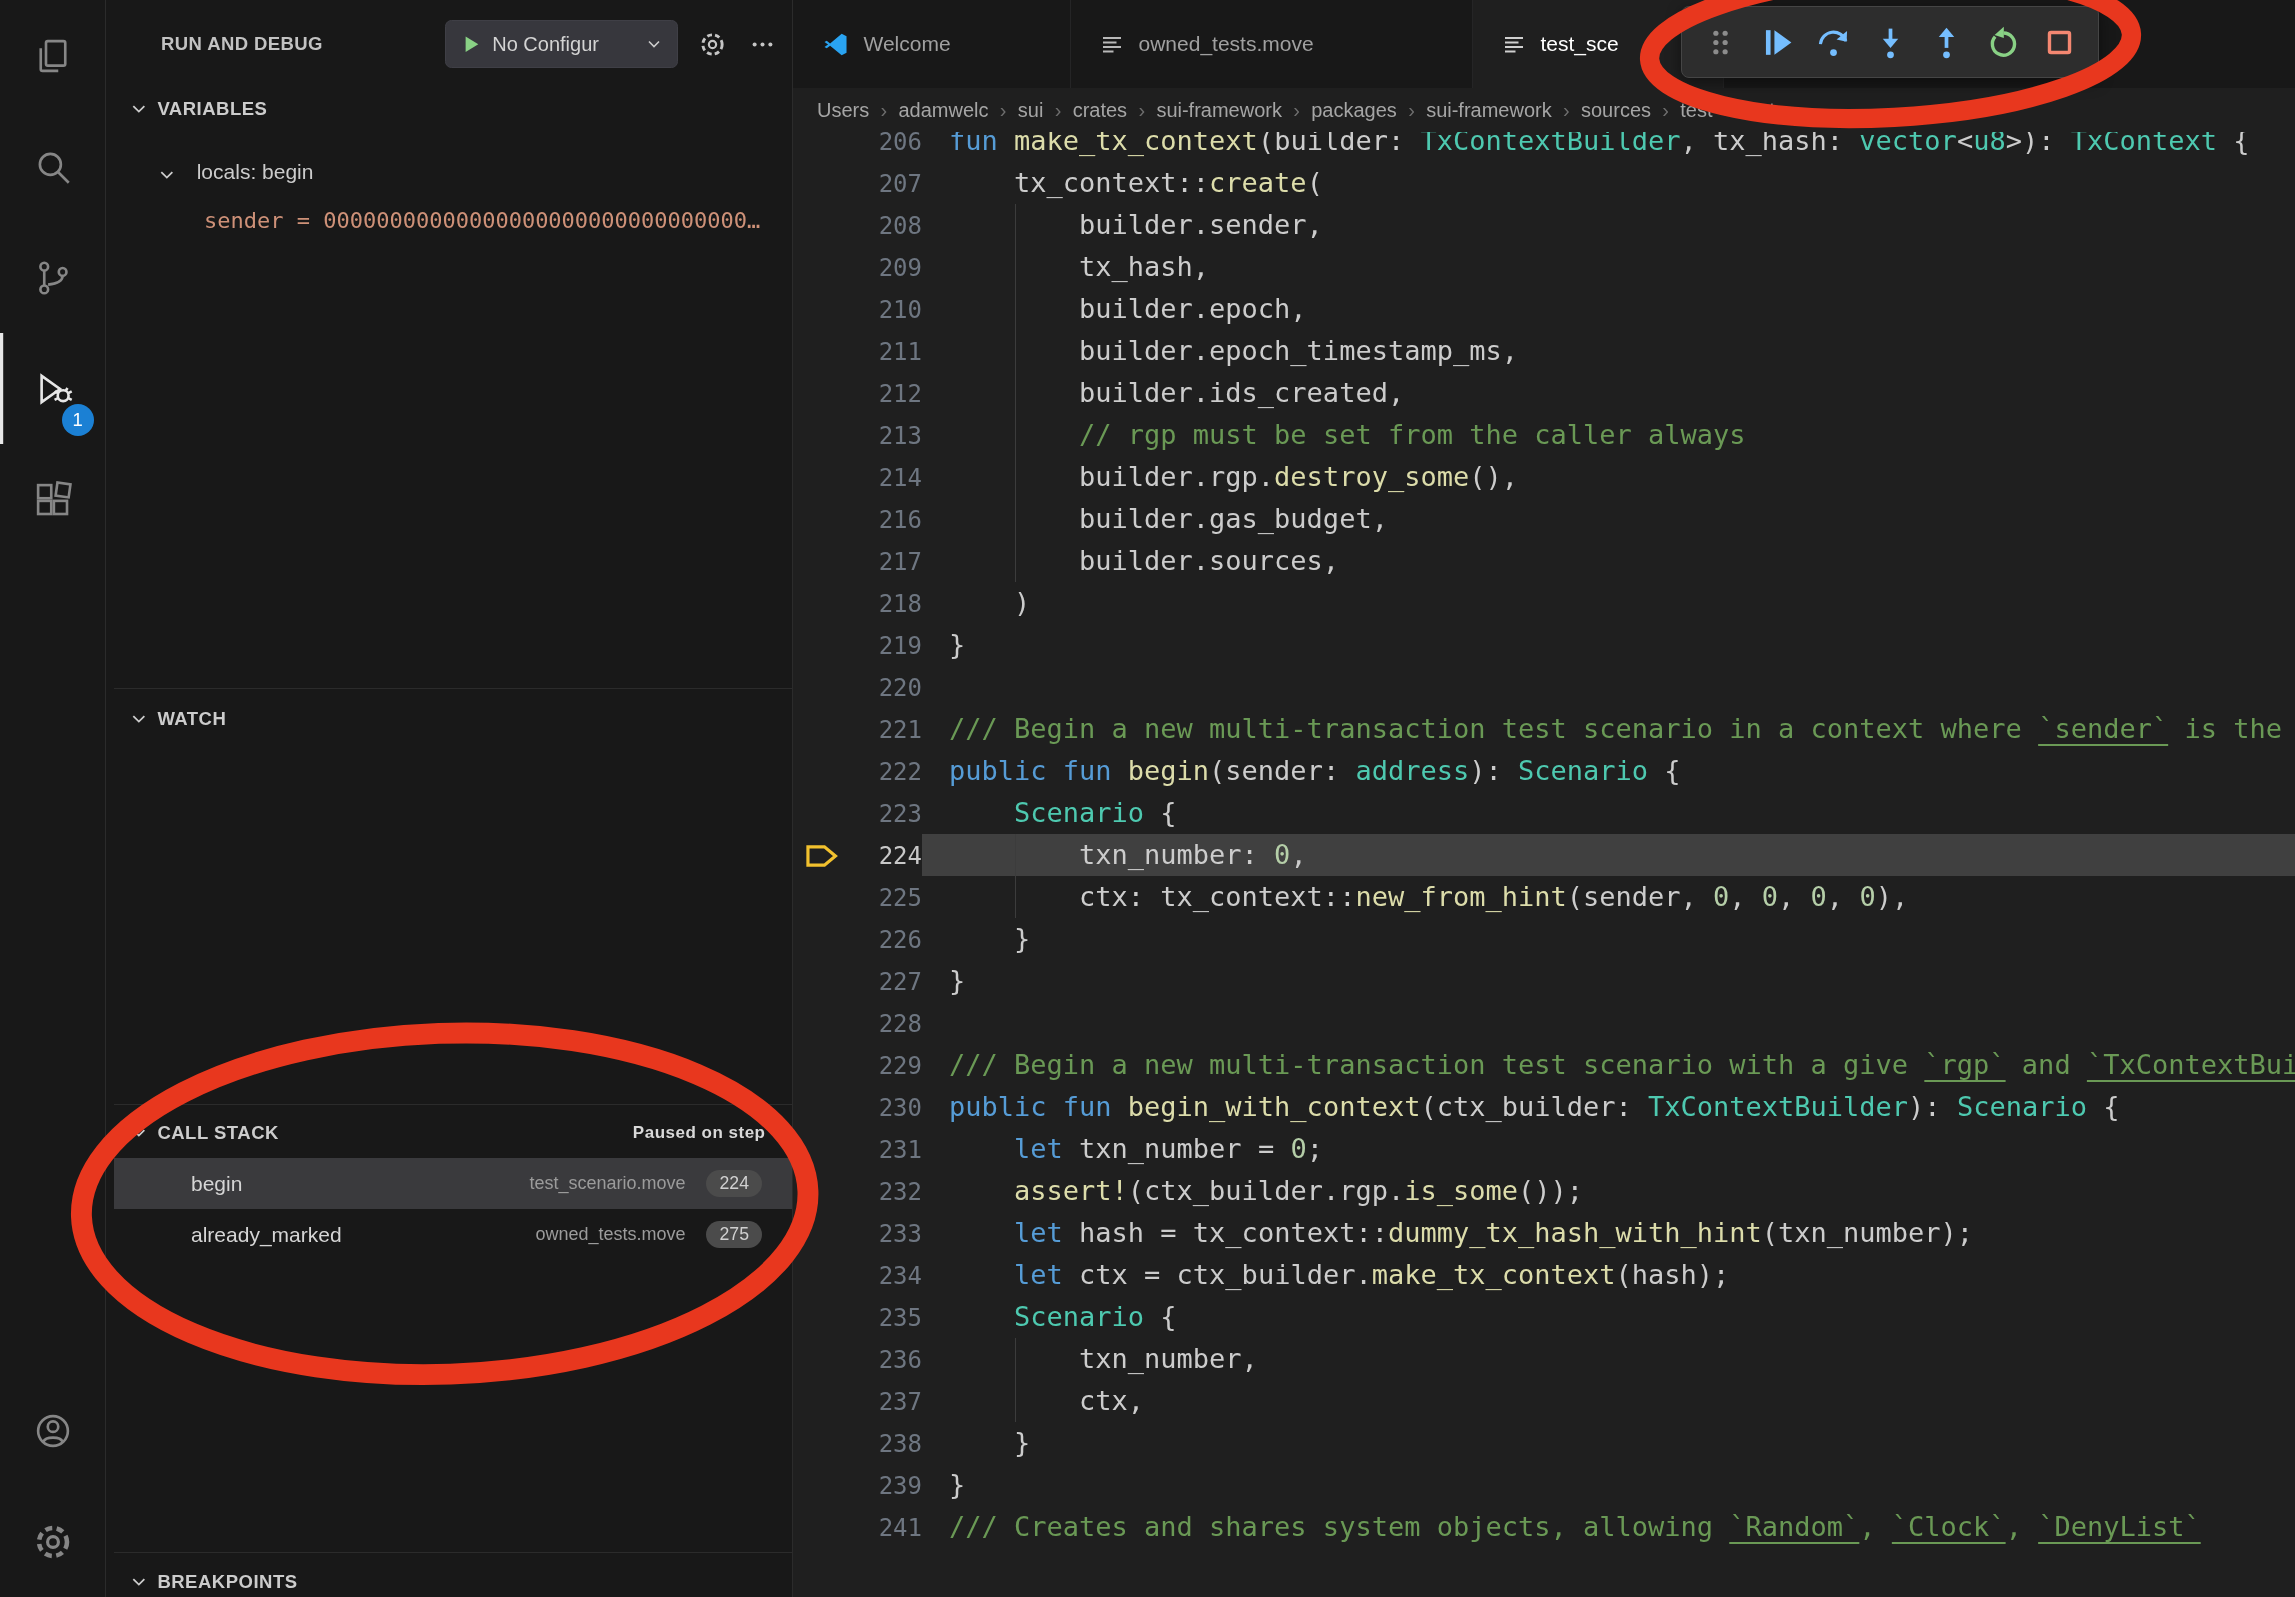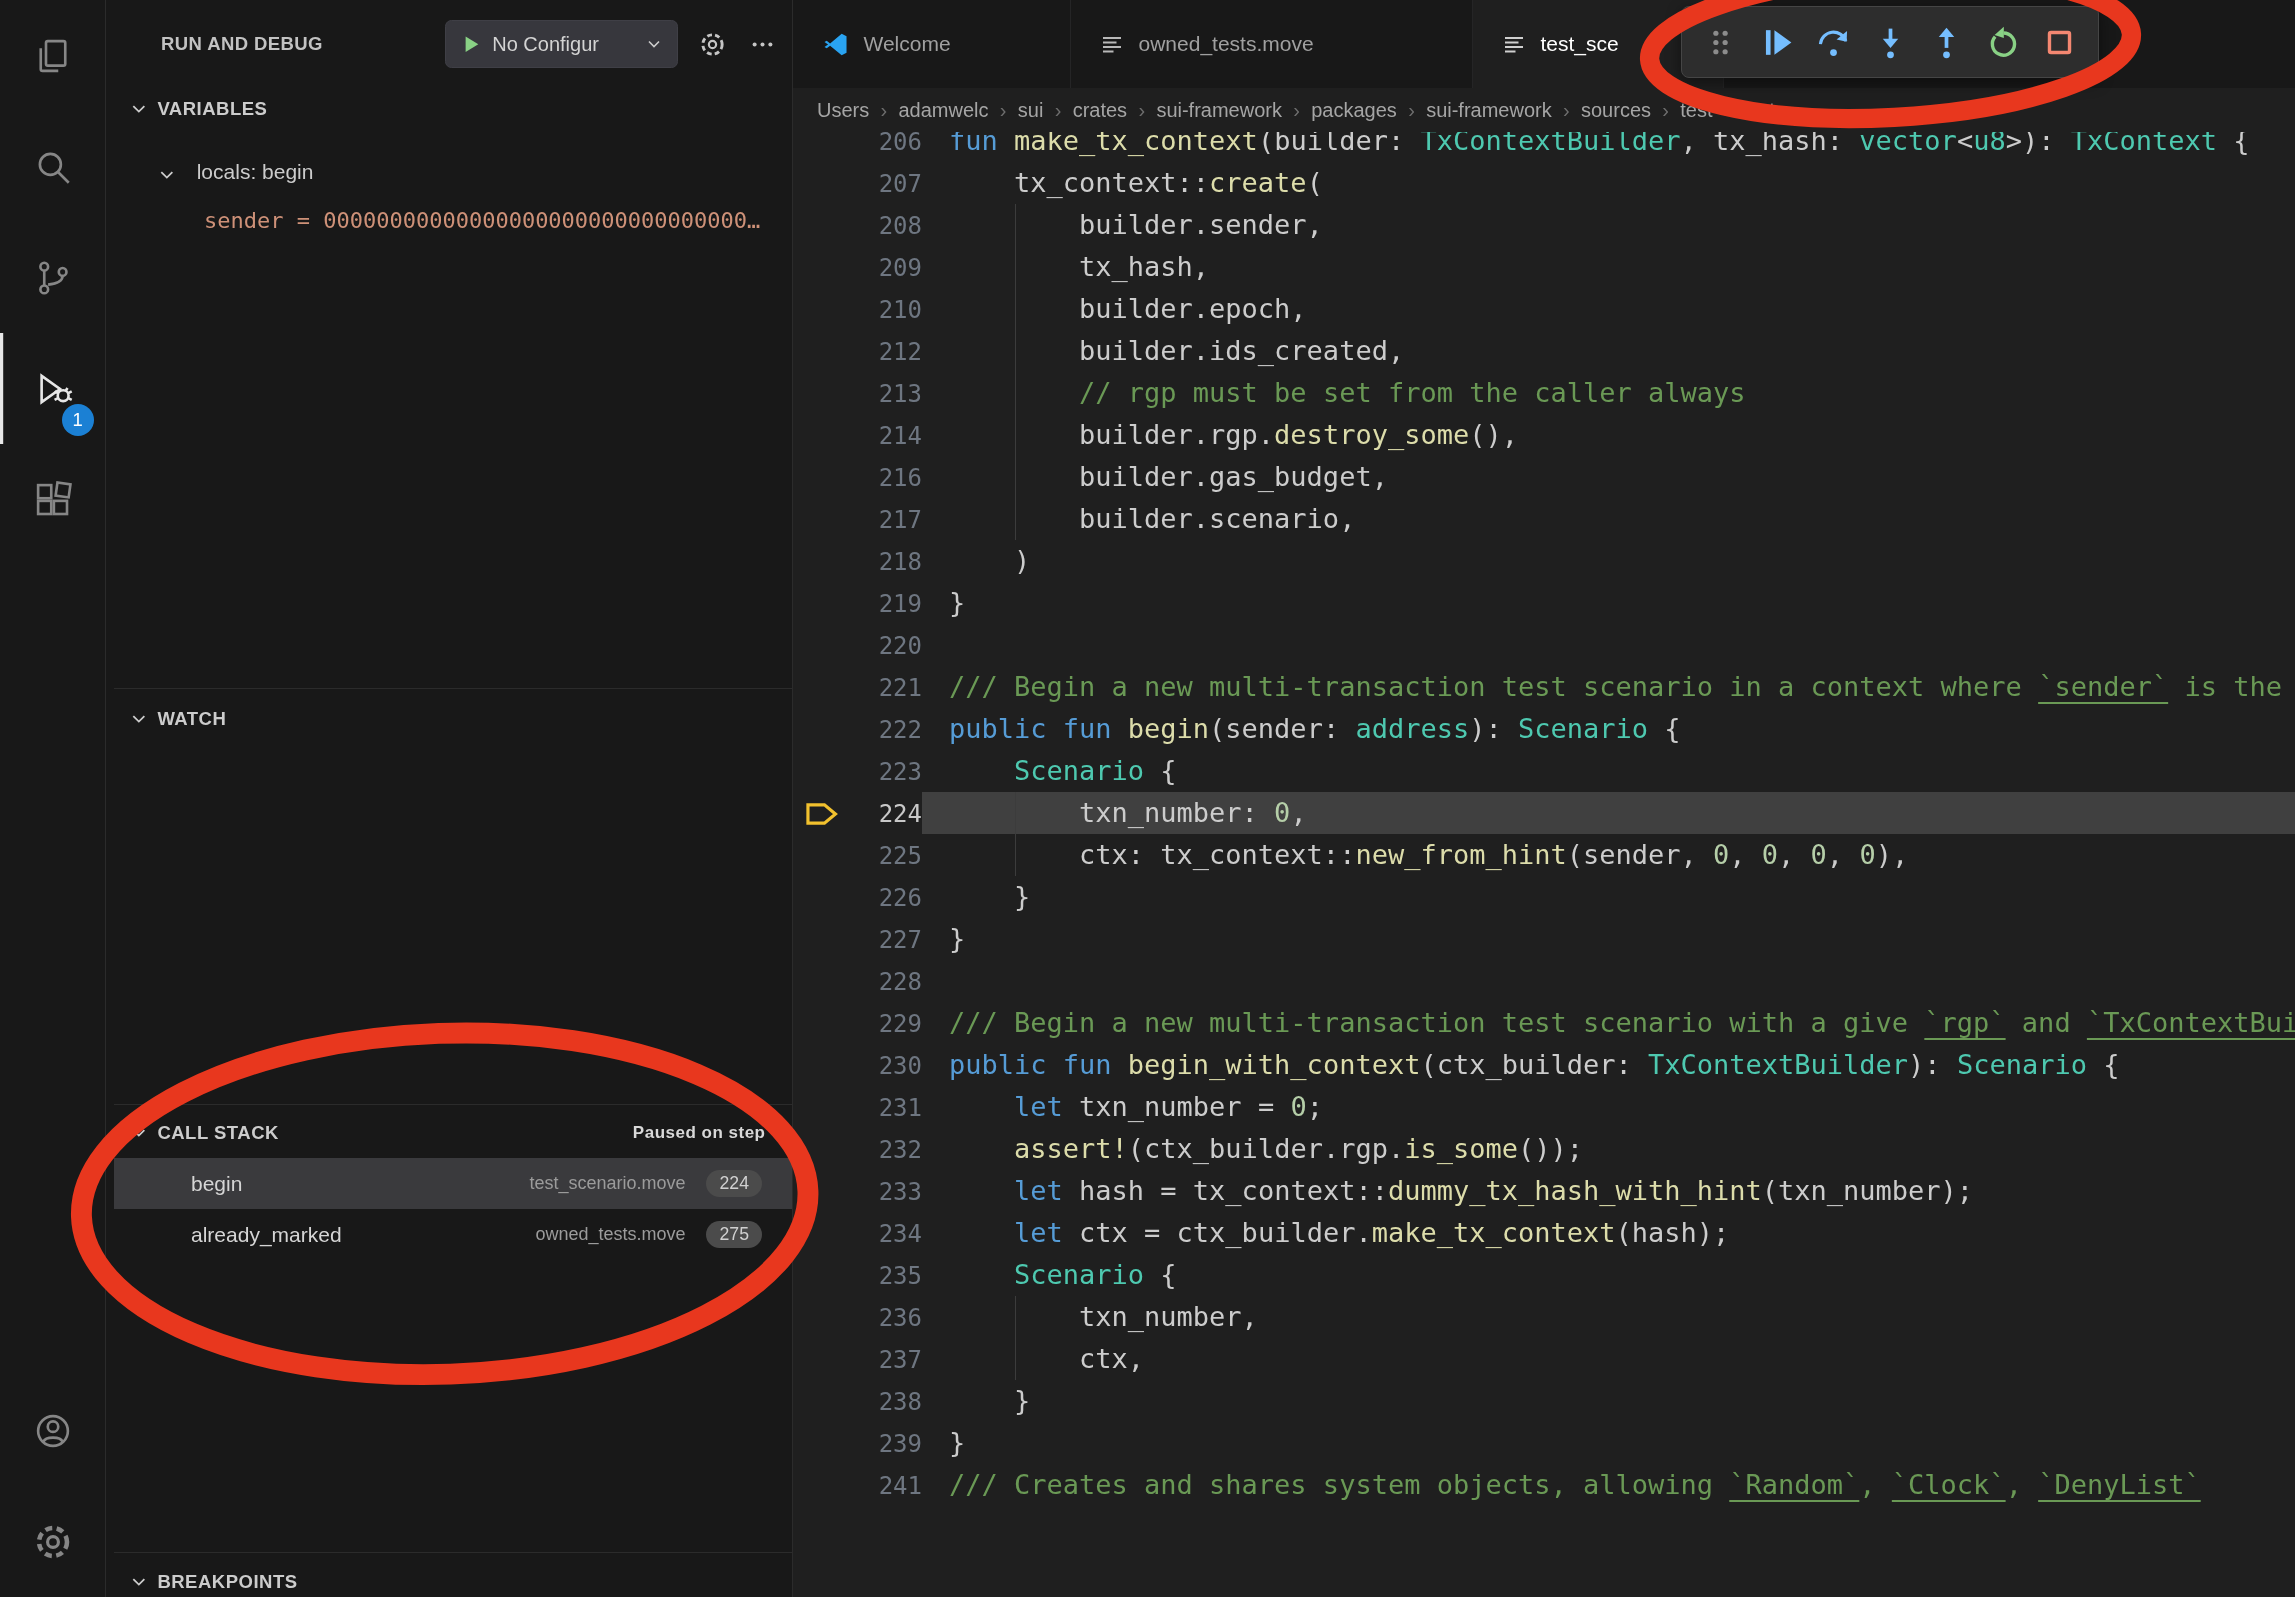--- a/index.html
+++ b/index.html
@@ -331,25 +331,26 @@
       </span>
     </div>
 
   <div class="code-clip">
     <div class="code-area">
         <div class="code-row"><div class="gutter"><span class="ln">206</span></div><div class="code-text"><span class="tok-kw">fun </span><span class="tok-fn">make_tx_context</span><span class="tok-pl">(builder: </span><span class="tok-ty">TxContextBuilder</span><span class="tok-pl">, tx_hash: </span><span class="tok-ty">vector</span><span class="tok-pl">&lt;</span><span class="tok-ty">u8</span><span class="tok-pl">&gt;): </span><span class="tok-ty">TxContext</span><span class="tok-pl"> {</span></div></div>
         <div class="code-row"><div class="gutter"><span class="ln">207</span></div><div class="code-text"><span class="tok-pl">    tx_context::</span><span class="tok-fn">create</span><span class="tok-pl">(</span></div></div>
         <div class="code-row"><div class="gutter"><span class="ln">208</span></div><div class="code-text"><i class="iguide"></i><span class="tok-pl">        builder.sender,</span></div></div>
         <div class="code-row"><div class="gutter"><span class="ln">209</span></div><div class="code-text"><i class="iguide"></i><span class="tok-pl">        tx_hash,</span></div></div>
         <div class="code-row"><div class="gutter"><span class="ln">210</span></div><div class="code-text"><i class="iguide"></i><span class="tok-pl">        builder.epoch,</span></div></div>
+        <div class="code-row"><div class="gutter"><span class="ln">211</span></div><div class="code-text"><i class="iguide"></i><span class="tok-pl">        builder.epoch_timestamp_ms,</span></div></div>
         <div class="code-row"><div class="gutter"><span class="ln">212</span></div><div class="code-text"><i class="iguide"></i><span class="tok-pl">        builder.ids_created,</span></div></div>
         <div class="code-row"><div class="gutter"><span class="ln">213</span></div><div class="code-text"><i class="iguide"></i><span class="tok-pl">        </span><span class="tok-cm">// rgp must be set from the caller always</span></div></div>
         <div class="code-row"><div class="gutter"><span class="ln">214</span></div><div class="code-text"><i class="iguide"></i><span class="tok-pl">        builder.rgp.</span><span class="tok-fn">destroy_some</span><span class="tok-pl">(),</span></div></div>
         <div class="code-row"><div class="gutter"><span class="ln">216</span></div><div class="code-text"><i class="iguide"></i><span class="tok-pl">        builder.gas_budget,</span></div></div>
-        <div class="code-row"><div class="gutter"><span class="ln">217</span></div><div class="code-text"><i class="iguide"></i><span class="tok-pl">        builder.scenario,</span></div></div>
+        <div class="code-row"><div class="gutter"><span class="ln">217</span></div><div class="code-text"><i class="iguide"></i><span class="tok-pl">        builder.sources,</span></div></div>
         <div class="code-row"><div class="gutter"><span class="ln">218</span></div><div class="code-text"><span class="tok-pl">    )</span></div></div>
         <div class="code-row"><div class="gutter"><span class="ln">219</span></div><div class="code-text"><span class="tok-pl">}</span></div></div>
         <div class="code-row"><div class="gutter"><span class="ln">220</span></div><div class="code-text"></div></div>
         <div class="code-row"><div class="gutter"><span class="ln">221</span></div><div class="code-text"><span class="tok-cm">/// Begin a new multi-transaction test scenario in a context where </span><span class="tok-cmu">`sender`</span><span class="tok-cm"> is the</span></div></div>
         <div class="code-row"><div class="gutter"><span class="ln">222</span></div><div class="code-text"><span class="tok-kw">public fun </span><span class="tok-fn">begin</span><span class="tok-pl">(sender: </span><span class="tok-ty">address</span><span class="tok-pl">): </span><span class="tok-ty">Scenario</span><span class="tok-pl"> {</span></div></div>
         <div class="code-row"><div class="gutter"><span class="ln">223</span></div><div class="code-text"><span class="tok-pl">    </span><span class="tok-ty">Scenario</span><span class="tok-pl"> {</span></div></div>
         <div class="code-row hl"><div class="gutter"><svg class="frame-marker" viewBox="0 0 26 18" width="32" height="22">
               <path d="M1.5 1.5 H15 L24 9 L15 16.5 H1.5 Z" fill="none" stroke="#f2c12e" stroke-width="2.6"></path>
             </svg><span class="ln">224</span></div><div class="code-text"><i class="iguide"></i><span class="tok-pl">        txn_number: </span><span class="tok-num">0</span><span class="tok-pl">,</span></div></div>
         <div class="code-row"><div class="gutter"><span class="ln">225</span></div><div class="code-text"><i class="iguide"></i><span class="tok-pl">        ctx: tx_context::</span><span class="tok-fn">new_from_hint</span><span class="tok-pl">(sender, </span><span class="tok-num">0</span><span class="tok-pl">, </span><span class="tok-num">0</span><span class="tok-pl">, </span><span class="tok-num">0</span><span class="tok-pl">, </span><span class="tok-num">0</span><span class="tok-pl">),</span></div></div>

